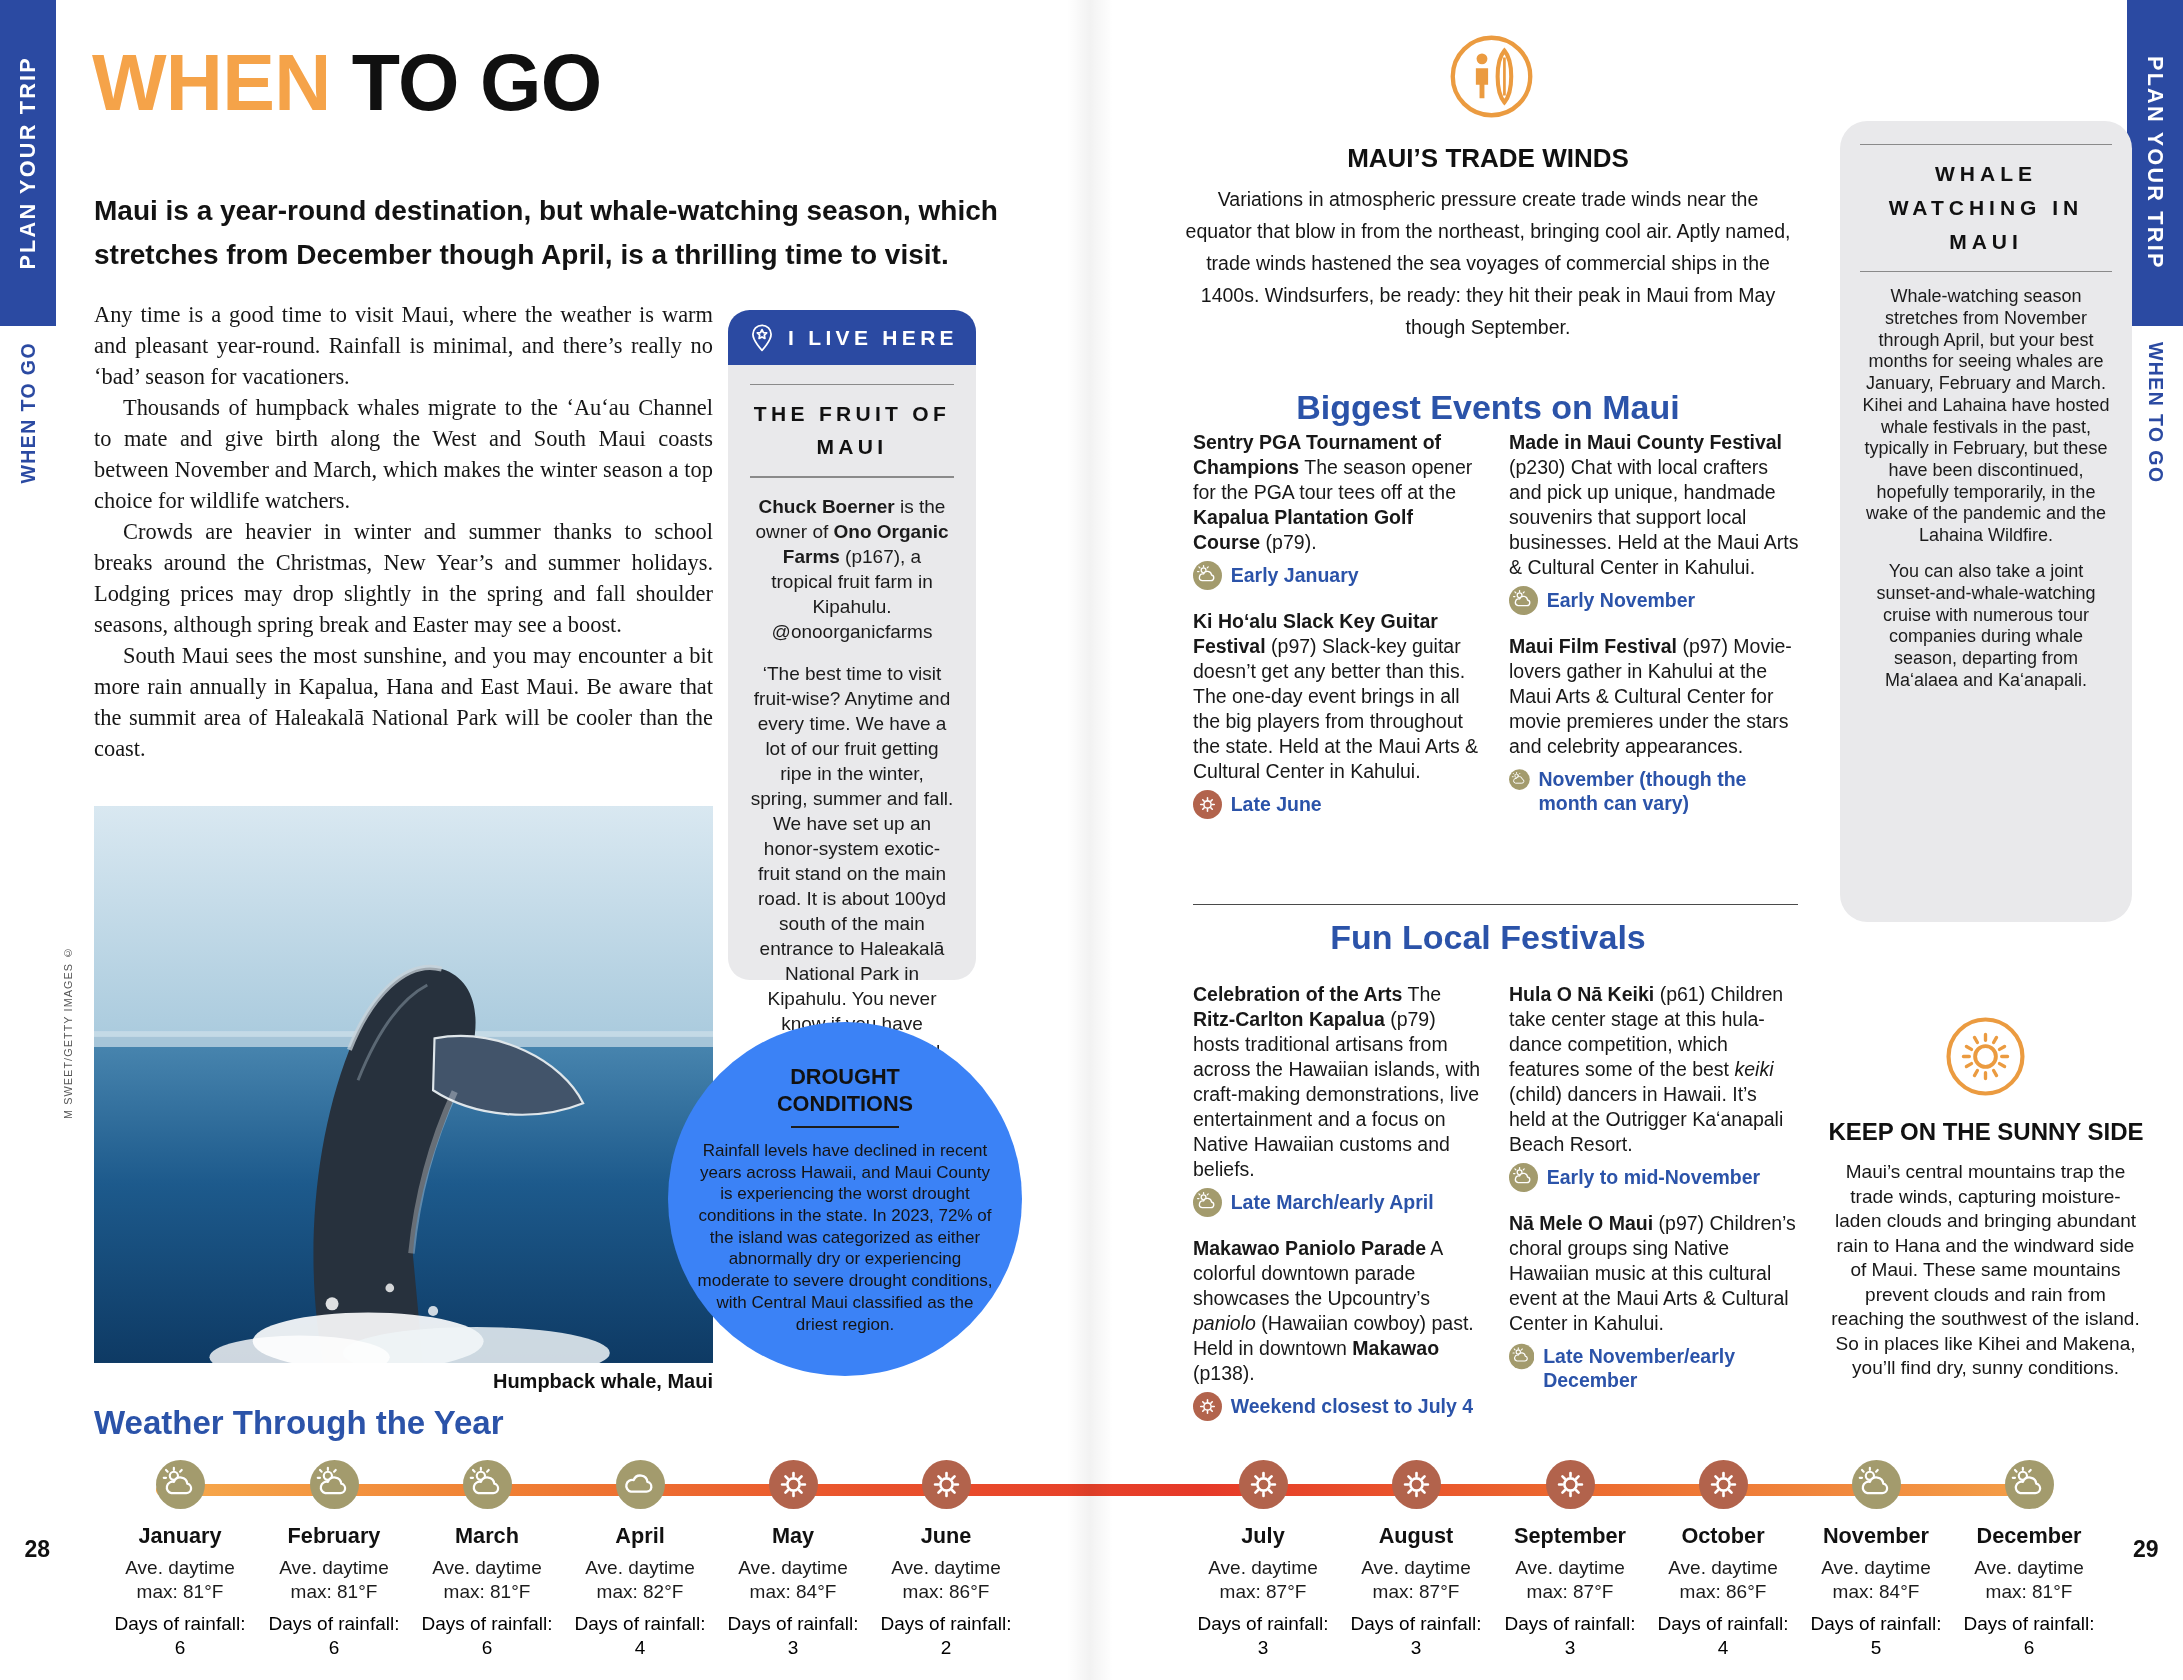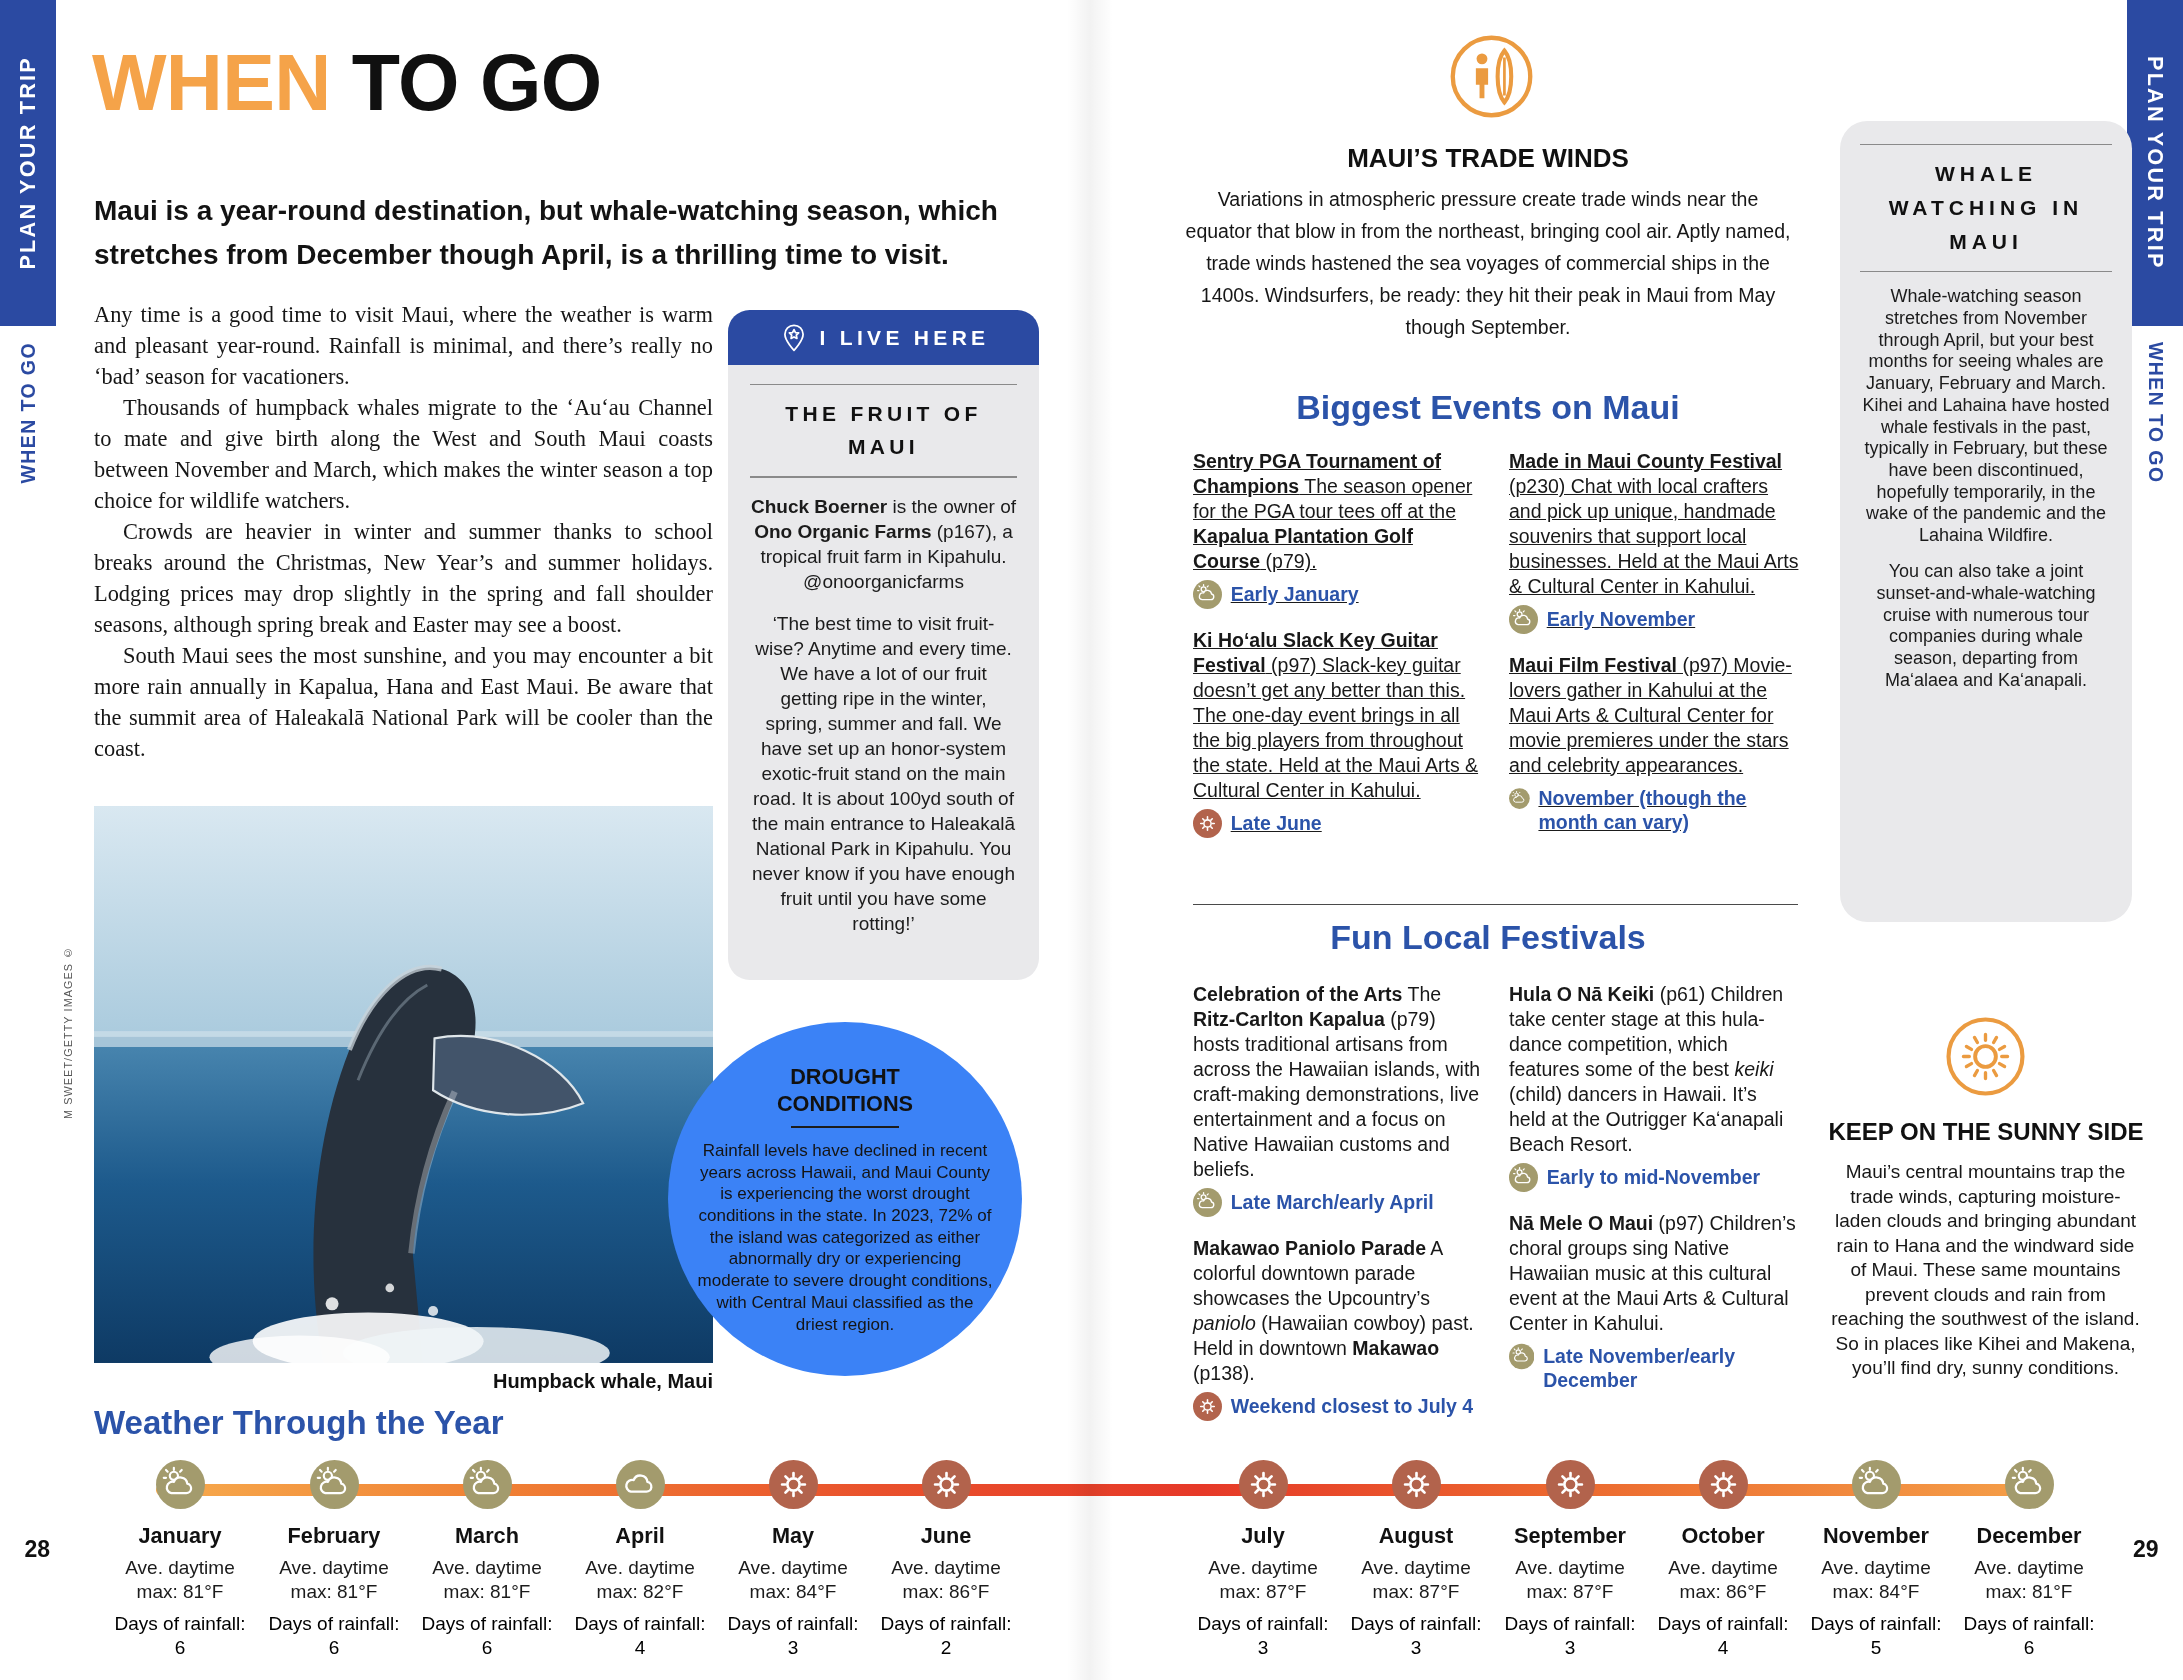--- a/index.html
+++ b/index.html
@@ -26,21 +26,21 @@
   .intro{left:94px;top:299px;width:619px;font-size:22.4px;line-height:31px;text-align:justify;color:#161616;}
   .intro p{margin:0;}
   .intro p.ind{text-indent:29px;}
 
   
   .photo{left:94px;top:806px;width:619px;height:557px;overflow:hidden;background:#9fc3d8;}
   .caption{left:94px;top:1370px;width:619px;text-align:right;font-weight:700;font-size:20px;color:#111;}
   .credit{left:62px;top:816px;height:303px;font-size:10.8px;color:#555;letter-spacing:1.1px;}
 
   
-  .ilh{left:728px;top:310px;width:311px;}
+  .ilh{left:728px;top:310px;width:248px;}
   .ilh-head{height:55px;background:#2b4aa2;border-radius:21.7px 21.7px 0 0;display:flex;align-items:center;justify-content:center;gap:10px;}
   .ilh-head span{color:#fff;font-weight:700;font-size:21px;letter-spacing:4.3px;}
   .ilh-body{background:#e9e9eb;border-radius:0 0 21.7px 21.7px;height:615px;padding:19px 21.7px 0 21.7px;box-sizing:border-box;text-align:center;}
   .rule{height:1.4px;background:#8a8a8a;}
   .ilh-title{font-weight:700;font-size:21px;letter-spacing:4.3px;line-height:32.5px;margin:13px 0;color:#111;}
   .ilh-bio{font-size:19px;line-height:25px;margin-top:16px;color:#1b1b1b;}
   .ilh-quote{font-size:19px;line-height:25px;margin-top:17.3px;color:#1b1b1b;}
   .b{font-weight:700;} .i{font-style:italic;}
 
   
@@ -176,21 +176,21 @@
       <circle cx="25" cy="19" r="4" fill="#eb9b40"></circle>
       <path d="M20.5 26h9v12h-2.7v10h-3.6v-10h-2.7z" fill="#eb9b40"></path>
       <path d="M41.5 13c3.4 4 5 10 5 19s-1.6 15-5 19c-3.4-4-5-10-5-19s1.6-15 5-19z" fill="none" stroke="#eb9b40" stroke-width="3"></path>
       <path d="M41.5 18v28" stroke="#eb9b40" stroke-width="2"></path>
     </svg>
   </div>
   <div class="abs tw-title">MAUI’S TRADE WINDS</div>
   <div class="abs tw-body">Variations in atmospheric pressure create trade winds near the equator that blow in from the northeast, bringing cool air. Aptly named, trade winds hastened the sea voyages of commercial ships in the 1400s. Windsurfers, be ready: they hit their peak in Maui from May though September.</div>
 
   <div class="abs sec-heading" style="left:1177px;top:388px;">Biggest Events on Maui</div>
-  <div class="abs events" style="top:449px;text-decoration:underline;">
+  <div class="abs events" style="top:430px;">
     <div class="ev-col" id="be-col1">
         <div class="event">
           <p><span class="b">Sentry PGA Tournament of Champions</span><span> The season opener for the PGA tour tees off at the </span><span class="b">Kapalua Plantation Golf Course</span><span> (p79).</span></p>
           <div class="ev-date">
             <svg width="29" height="29" viewBox="0 0 48 48">
               <circle cx="24" cy="24" r="24" fill="#a39b6d"></circle>
               <g stroke="#fff" stroke-width="2.1" fill="none" stroke-linecap="round">
                 <circle cx="17.5" cy="15.5" r="4"></circle>
                 <path d="M17.5 7.6v2.2M9.8 9.8l1.6 1.6M7.6 17.5h2.2M25.2 9.8l-1.6 1.6"></path>
               </g>

